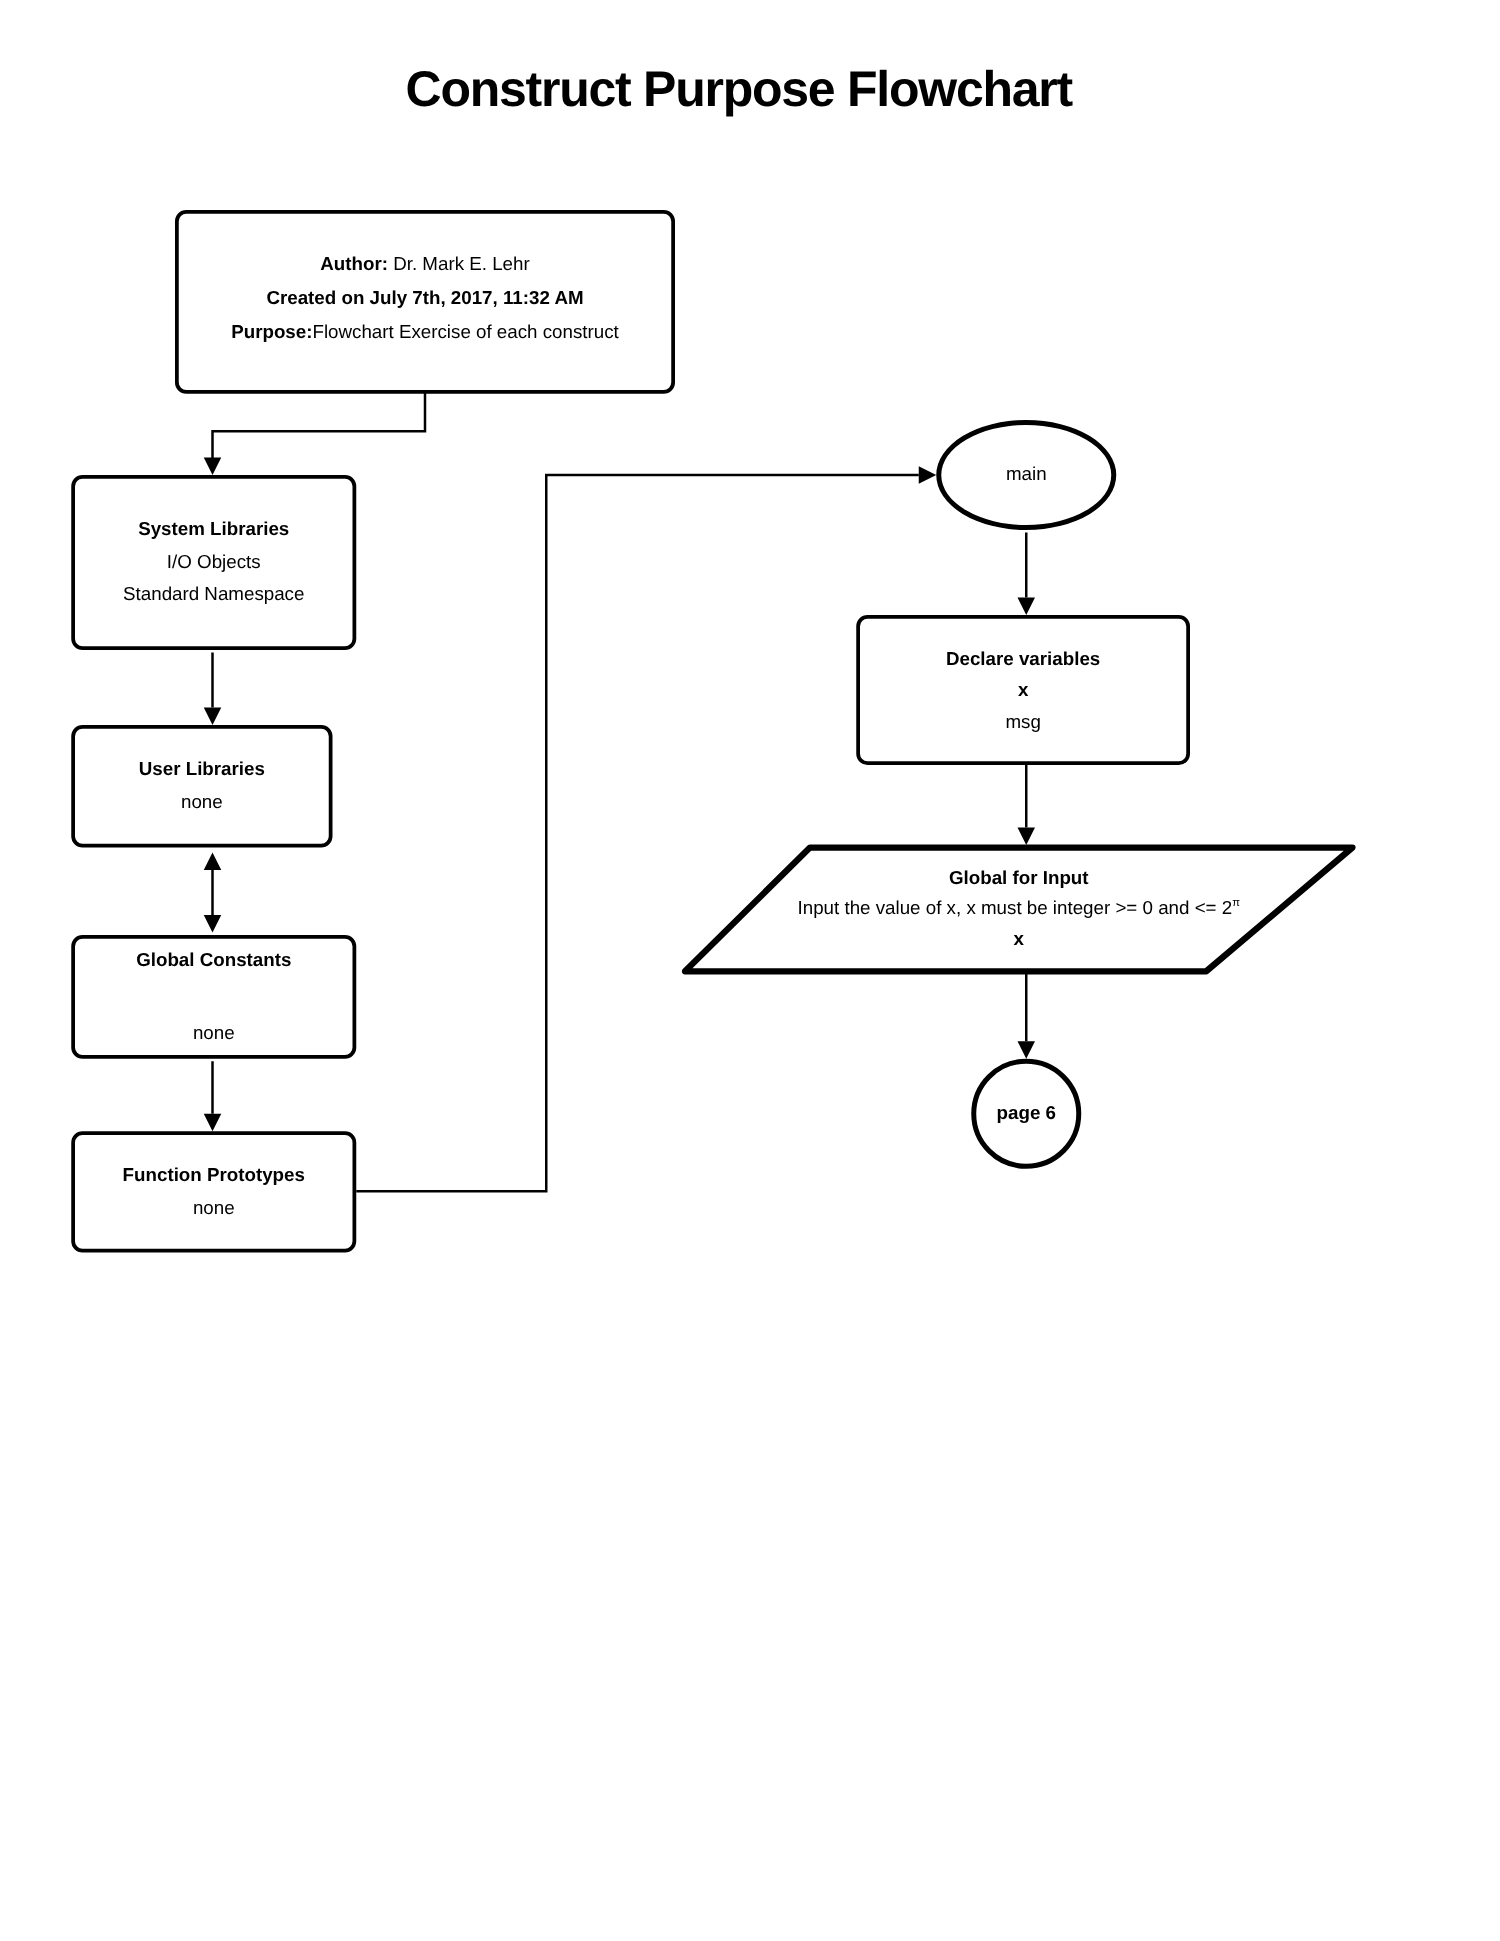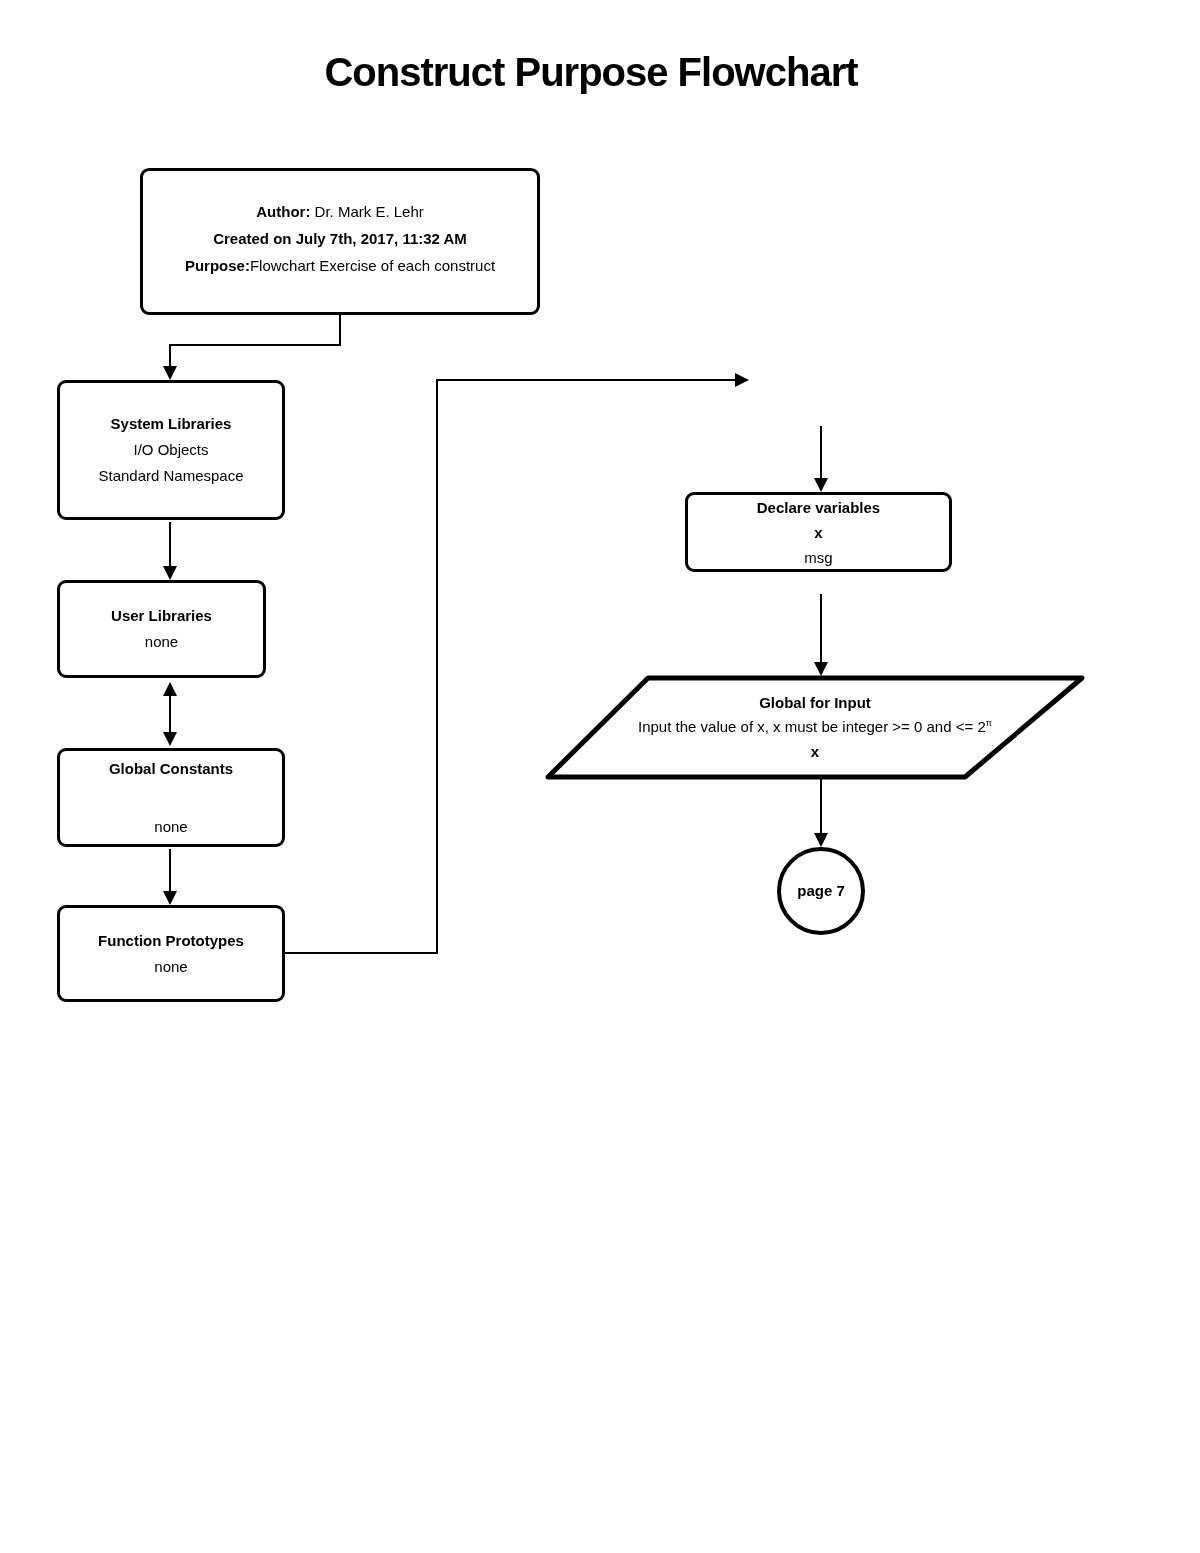--- a/index.html
+++ b/index.html
@@ -18,21 +18,21 @@
     align-items:center;text-align:left;font-size:15px;line-height:26px;
     box-sizing:border-box;
   }
   .node .b,.b{font-weight:bold;}
   #author-note{left:140px;top:168px;width:400px;height:147px;line-height:27px;padding-bottom:6px;}
   #node-system-libraries{left:57px;top:380px;width:228px;height:140px;}
   #node-user-libraries{left:57px;top:580px;width:209px;height:98px;}
   #node-global-constants{left:57px;top:748px;width:228px;height:99px;gap:32px;}
   #node-function-prototypes{left:57px;top:905px;width:228px;height:97px;}
   #terminal-main{left:749px;top:336px;width:144px;height:88px;border-radius:50%;border-width:4px;}
-  #node-declare-variables{left:685px;top:492px;width:267px;height:80px;line-height:25px;}
+  #node-declare-variables{left:685px;top:492px;width:267px;height:120px;line-height:25px;}
   #connector-page-2{left:777px;top:847px;width:88px;height:88px;border-radius:50%;border-width:4px;font-weight:bold;}
   #io-prompt-text{
     position:absolute;z-index:2;left:548px;top:680px;width:534px;height:95px;
     display:flex;flex-direction:column;justify-content:center;align-items:center;
     text-align:center;font-size:15px;line-height:24.5px;background:transparent;
   }
   #io-prompt-text sup{font-size:9px;line-height:0;}
 </style>
 </head>
 <body>
@@ -107,30 +107,33 @@
   <div class="node" id="node-global-constants">
     <div class="b">Global Constants</div>
     <div>none</div>
   </div>
 
   <div class="node" id="node-function-prototypes">
     <div class="b">Function Prototypes</div>
     <div>none</div>
   </div>
 
+  <div class="node" id="terminal-main">
+    <div>main</div>
+  </div>
 
   <div class="node" id="node-declare-variables">
     <div class="b">Declare variables</div>
     <div class="b">x</div>
     <div>msg</div>
   </div>
 
   <div id="io-prompt-text">
     <div class="b">Global for Input</div>
     <div><span>Input the value of x, x must be integer &gt;= 0 and &lt;= 2</span><sup>π</sup></div>
     <div class="b">x</div>
   </div>
 
   <div class="node" id="connector-page-2">
-    <div>page 7</div>
+    <div>page 6</div>
   </div>
 
 </div>
 
 </body></html>

